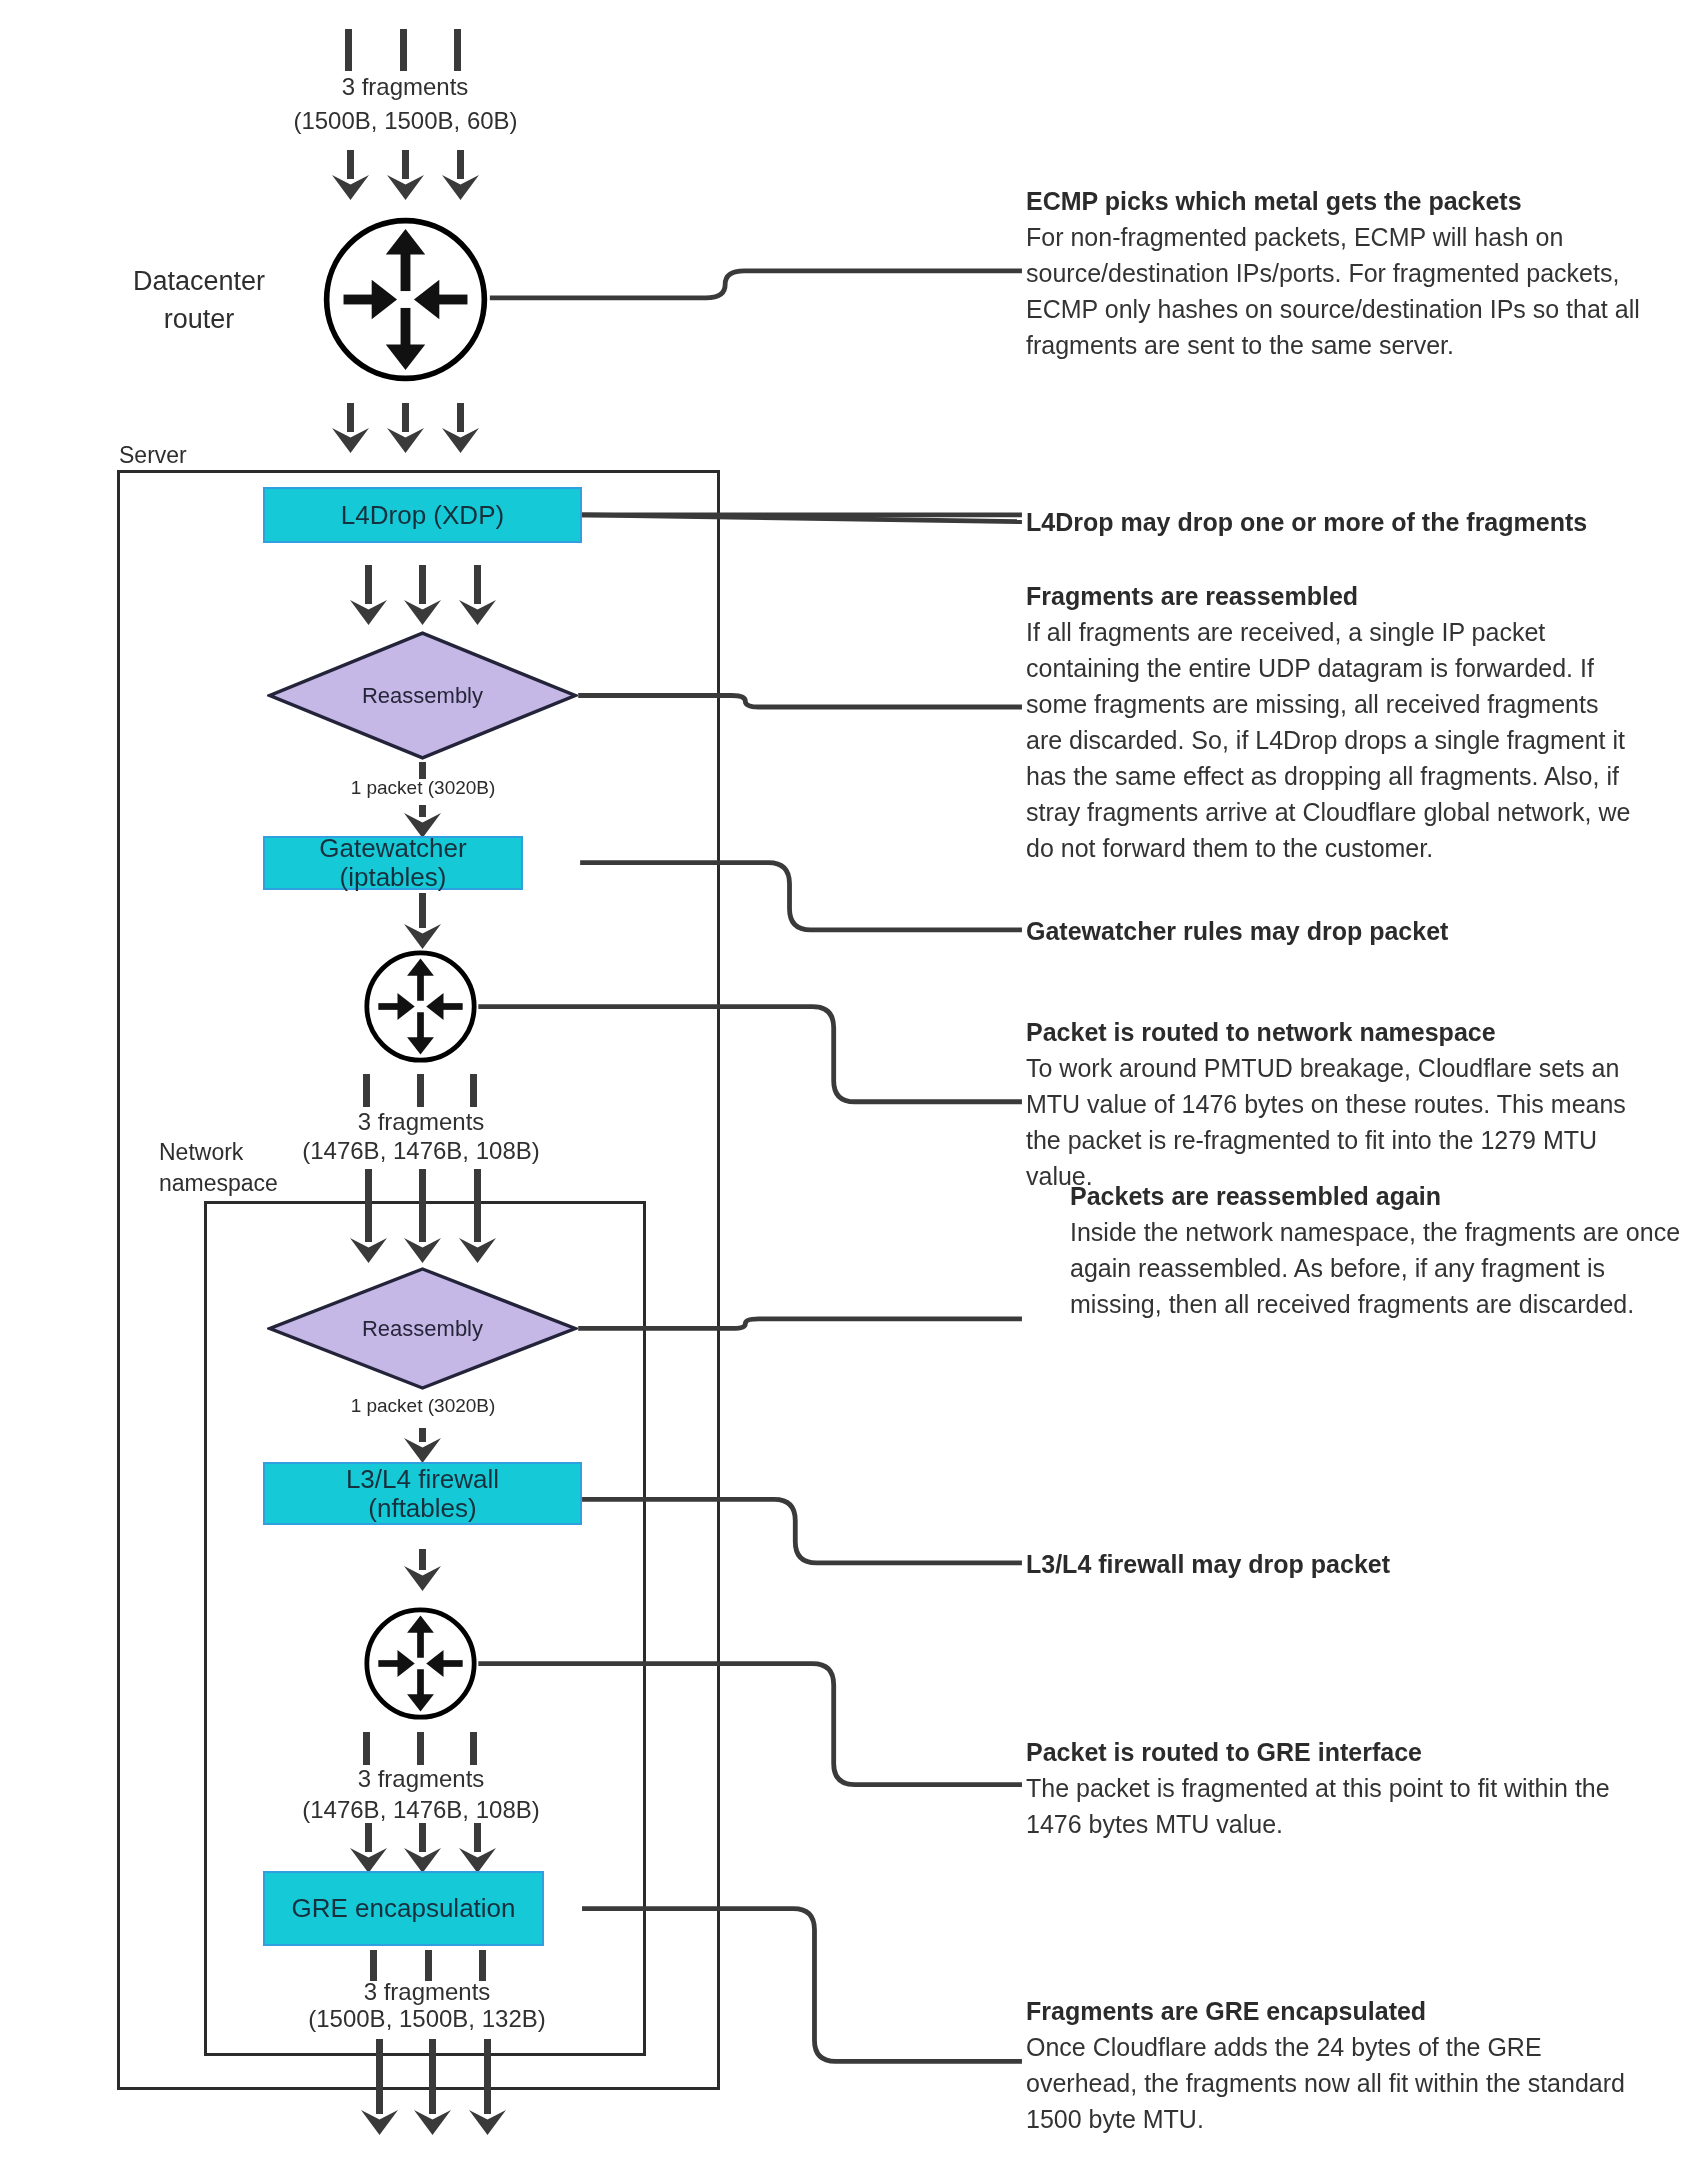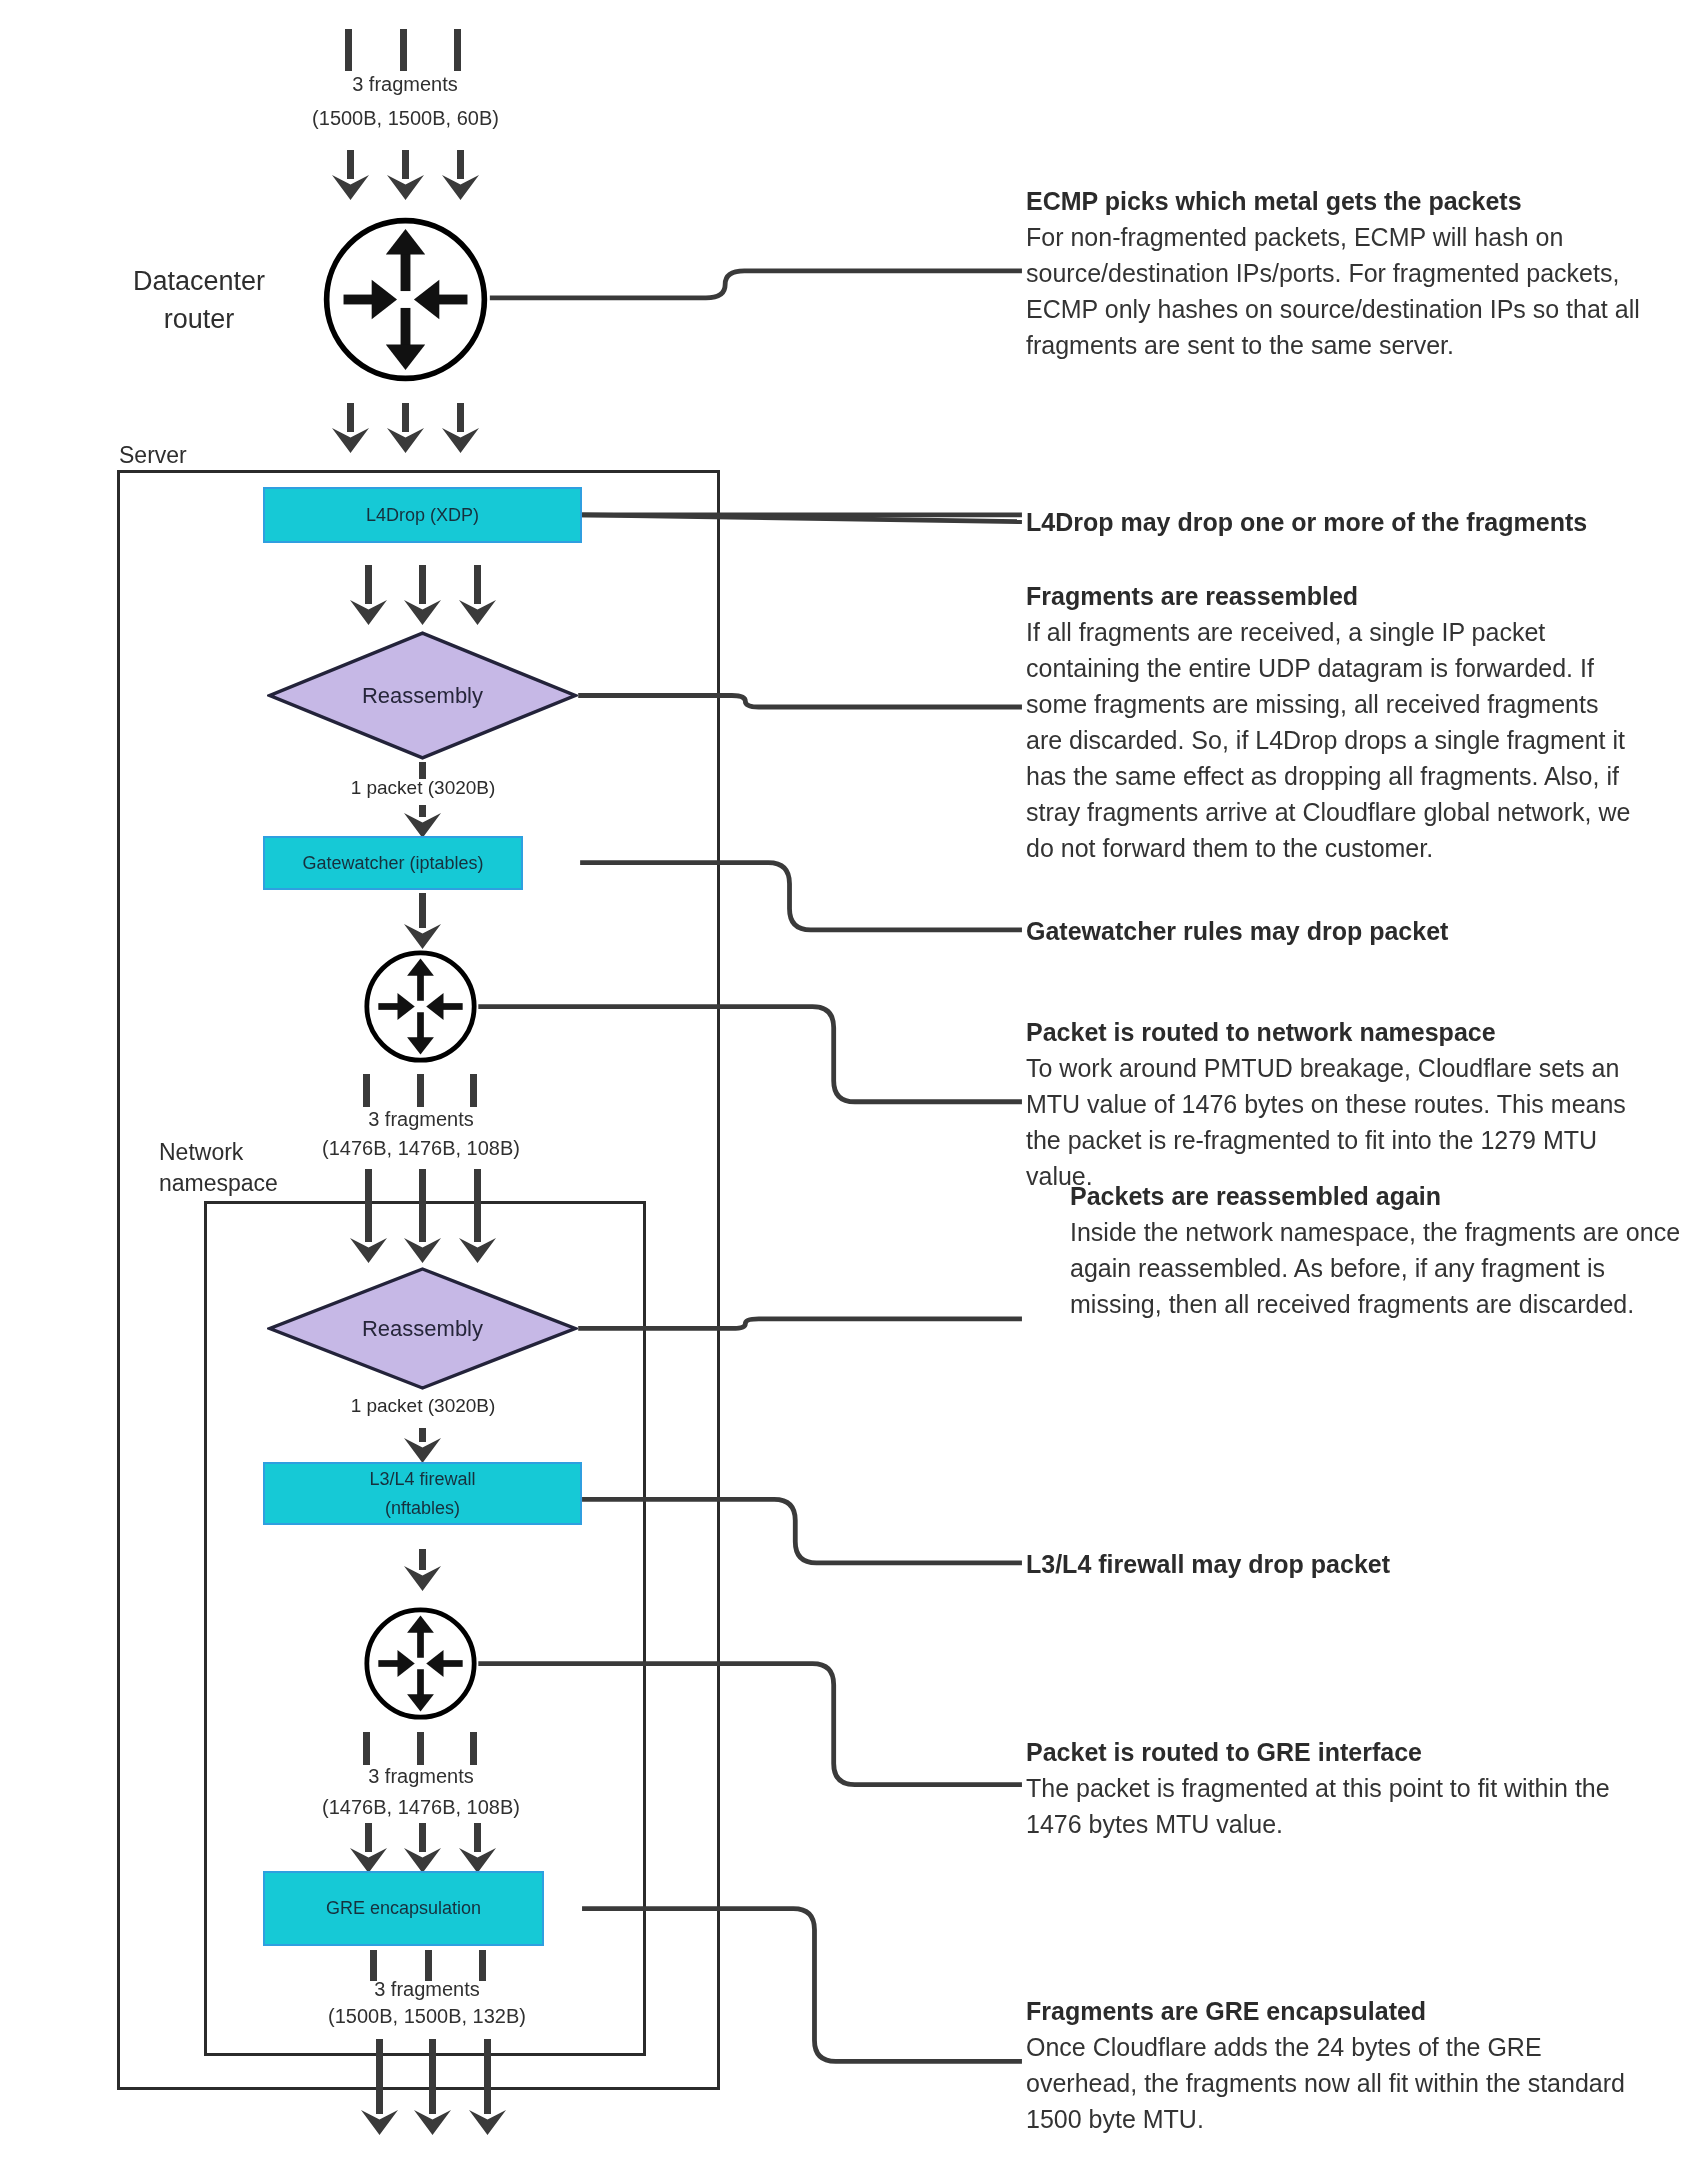--- a/index.html
+++ b/index.html
@@ -5,27 +5,27 @@
   html,body{margin:0;padding:0;background:#ffffff;}
   .canvas{position:relative;width:1701px;height:2168px;background:#ffffff;
           font-family:"Liberation Sans", sans-serif;color:#333;overflow:hidden;}
   .abs{position:absolute;}
   
   .frame{position:absolute;border:3.8px solid #2b2b2b;box-sizing:border-box;background:transparent;}
   .frame-label{position:absolute;font-size:23px;color:#2e2e2e;line-height:31px;white-space:nowrap;}
   
   .cyan-box{position:absolute;background:#16c9d6;border:2.9px solid #2f9fe0;box-sizing:border-box;
             display:flex;flex-direction:column;align-items:center;justify-content:center;
-            font-size:18px;color:#17303d;text-align:center;line-height:29px;z-index:4;}
+            font-size:26px;color:#17303d;text-align:center;line-height:29px;z-index:4;}
   
   .diamond{position:absolute;z-index:4;}
   .diamond-label{position:absolute;left:0;top:0;width:100%;height:100%;display:flex;align-items:center;
             justify-content:center;font-size:22px;color:#26263a;}
   
-  .flow-text{position:absolute;text-align:center;font-size:20px;color:#303030;white-space:nowrap;z-index:5;}
+  .flow-text{position:absolute;text-align:center;font-size:24px;color:#303030;white-space:nowrap;z-index:5;}
   .packet-text{position:absolute;text-align:center;font-size:19px;color:#2b2b2b;white-space:nowrap;z-index:5;}
   
   .dash{position:absolute;width:6.7px;background:#3a3a3a;z-index:3;}
   .fat-arrow{position:absolute;width:37px;z-index:3;}
   .fat-arrow::before{content:"";position:absolute;left:15px;top:0;width:6.7px;height:calc(100% - 21px);background:#3a3a3a;}
   .fat-arrow::after{content:"";position:absolute;left:0;bottom:0;width:37px;height:25px;background:#3a3a3a;
                     clip-path:polygon(0 0,50% 38%,100% 0,50% 100%);}
   
   .ann{position:absolute;left:1026px;width:672px;font-size:25px;line-height:36px;color:#333;z-index:6;}
   .ann-title{font-weight:bold;color:#2b2b2b;white-space:nowrap;}

